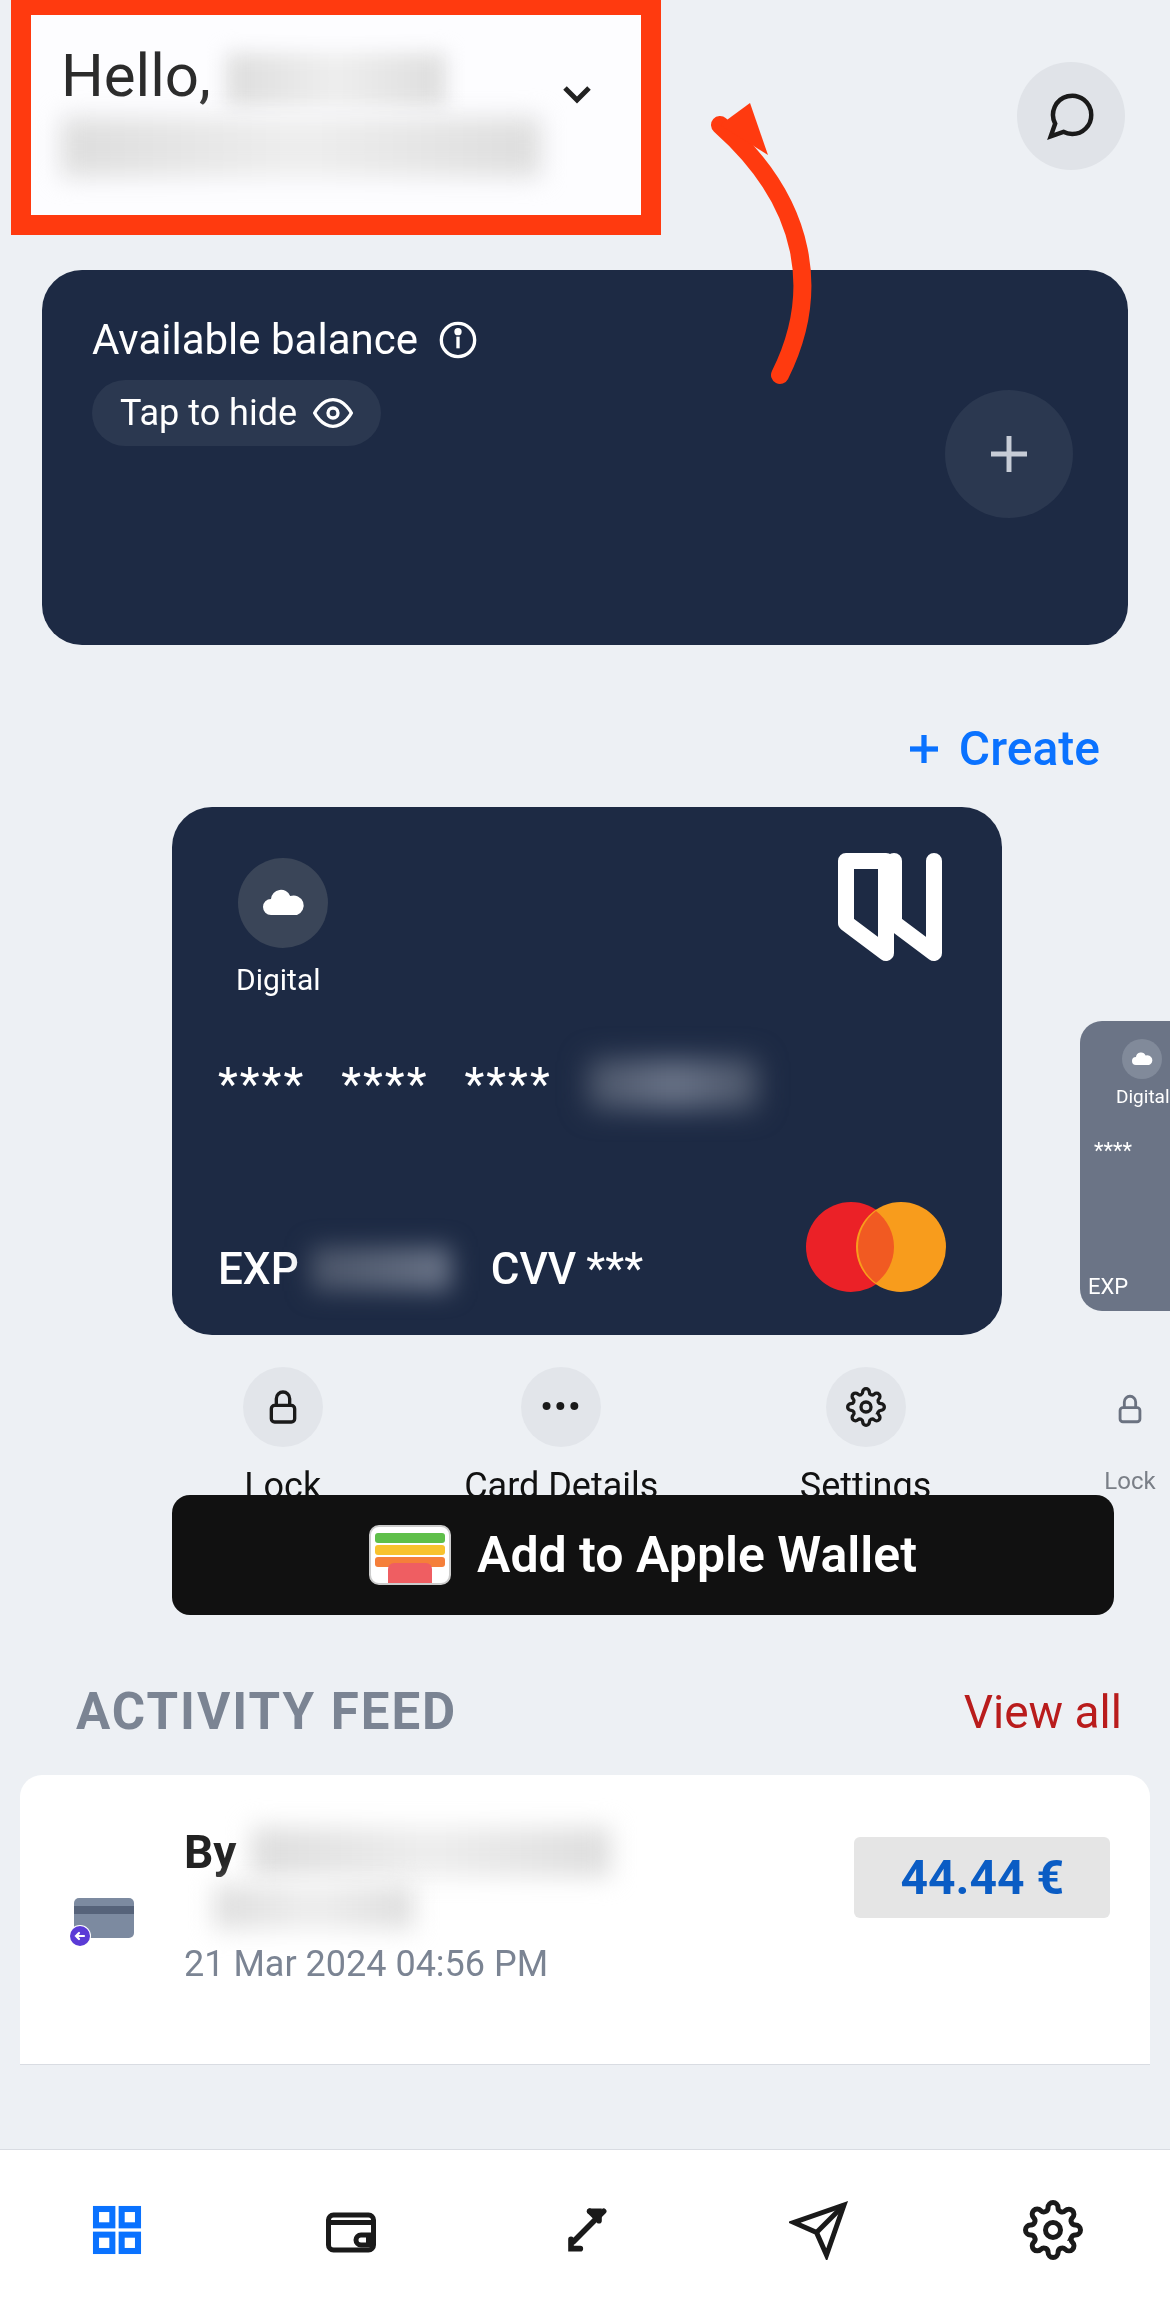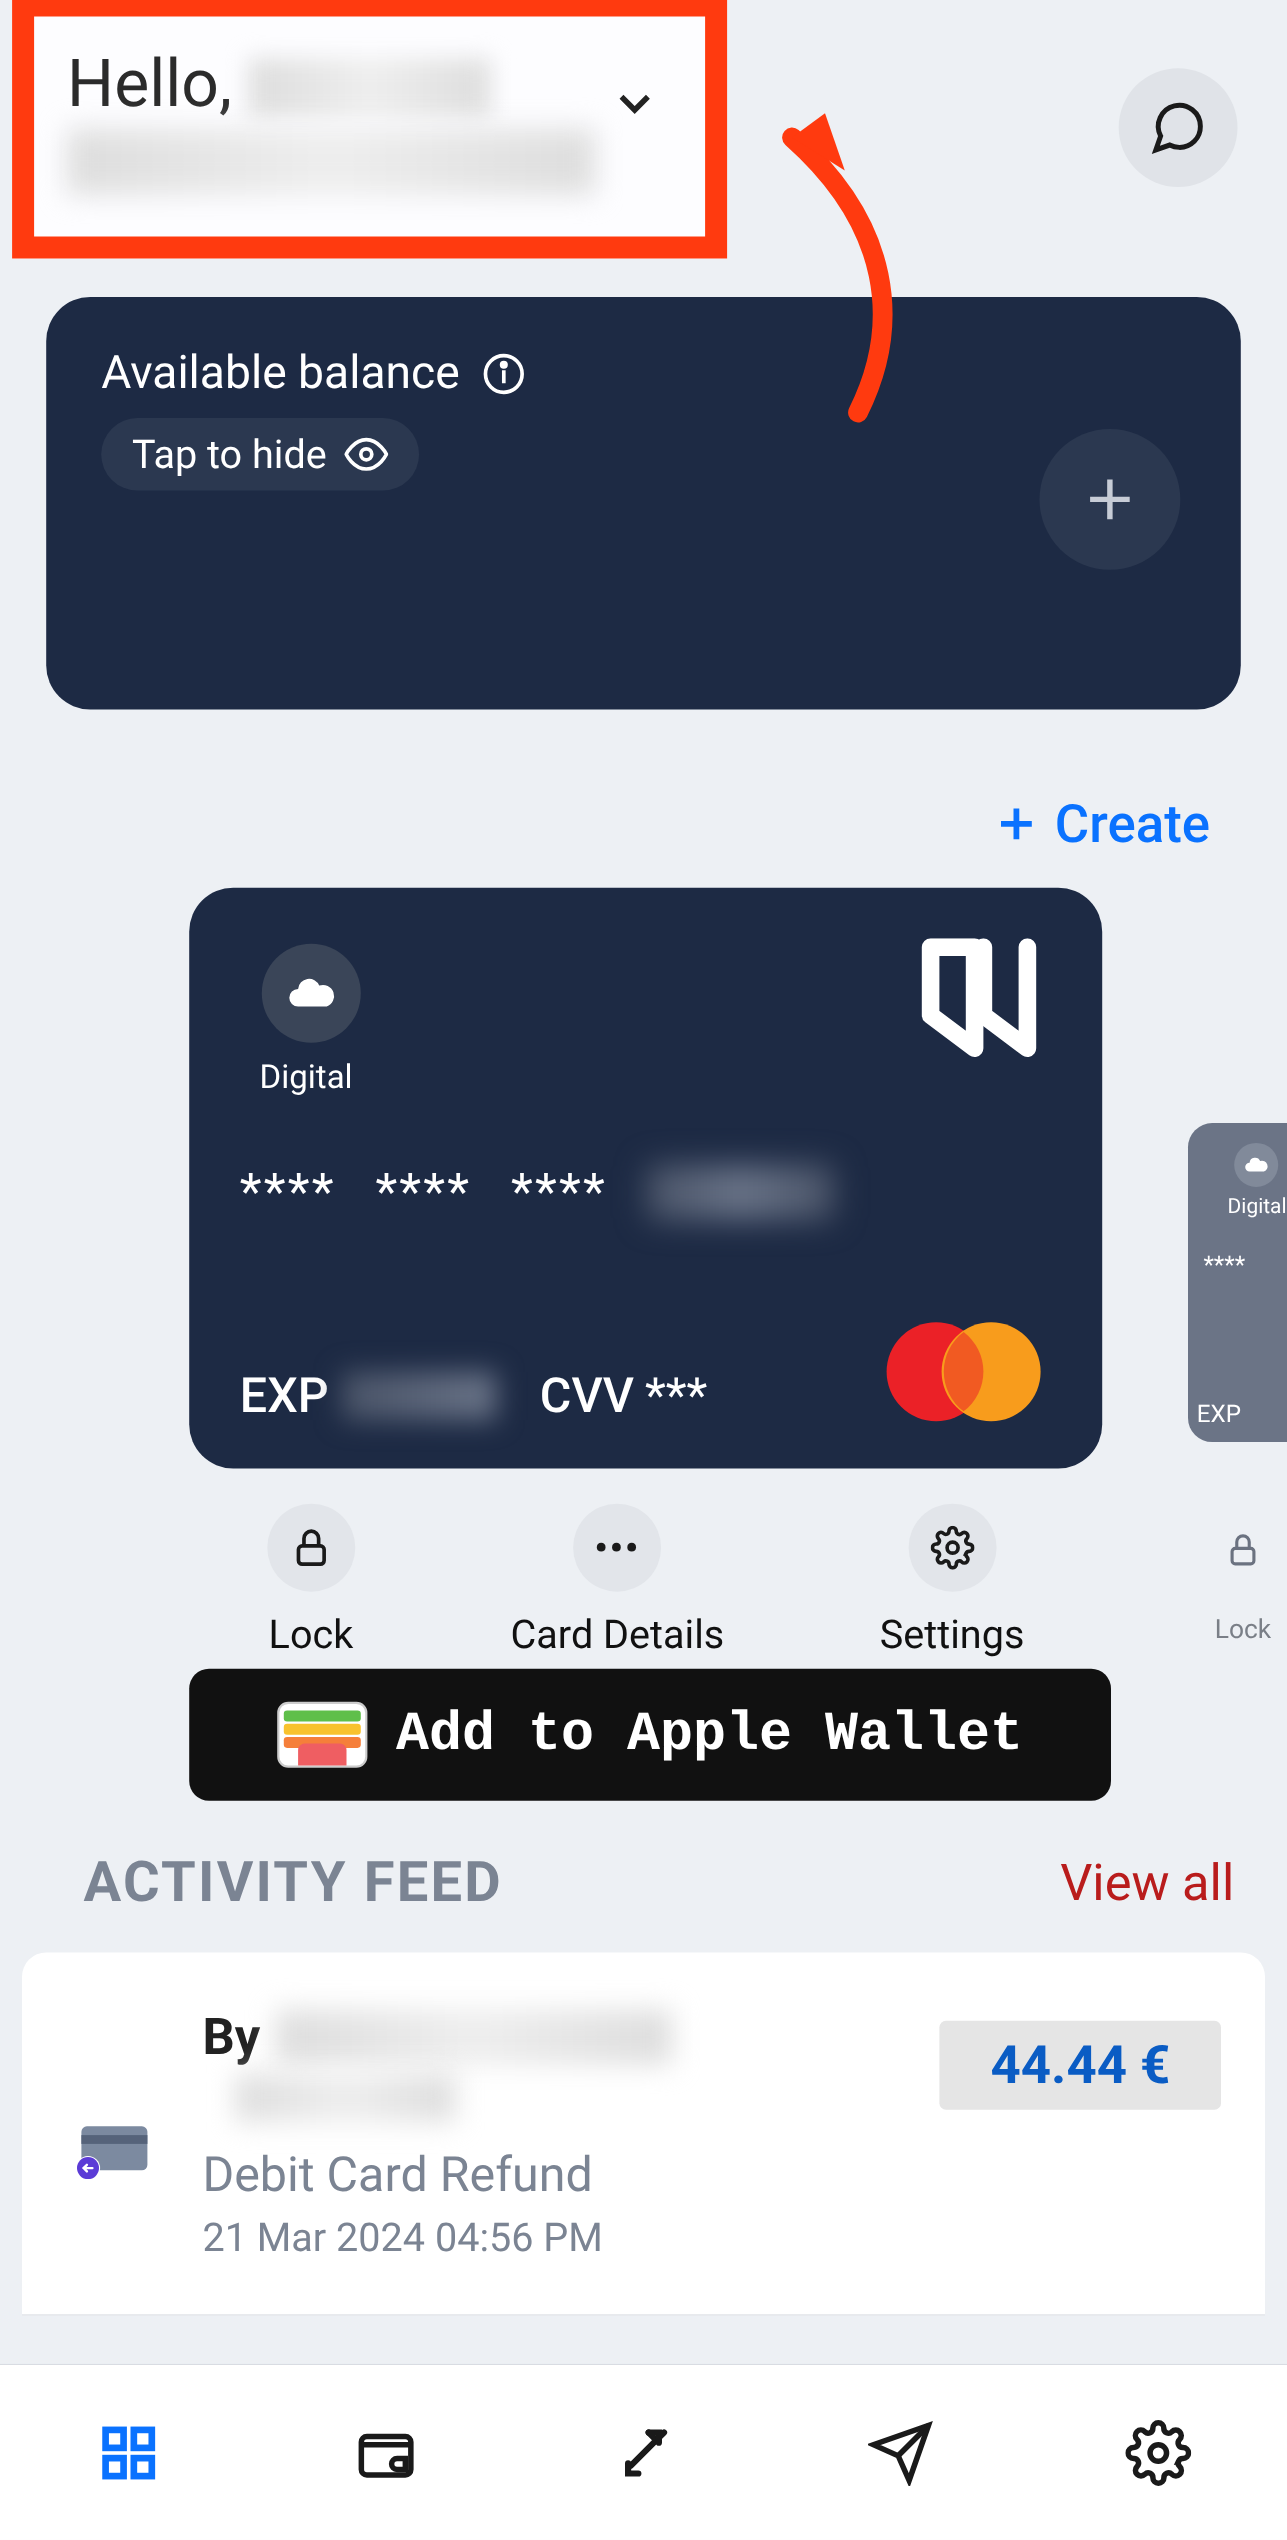--- a/index.html
+++ b/index.html
@@ -95,21 +95,21 @@
 
   .card-actions { position:absolute; top:560px; left:172px; width:830px; display:flex; justify-content:space-around;}
   .card-action { text-align:center;}
   .ca-circle { width:80px;height:80px;border-radius:50%;background:#e2e5ea; display:flex;align-items:center;justify-content:center; margin:0 auto 18px;}
   .ca-label { font-size:36px; color:#111;}
   .peek-action { position:absolute; right:0; top:562px; text-align:center; width:80px;}
   .peek-action .ca-circle{background:transparent;}
   .peek-action .ca-label{font-size:24px; color:#7a7f87;}
 
   
-  .wallet-row { position:absolute; top:710px; left:172px; width:838px;font-family:Liberation Mono, monospace;}
+  .wallet-row { position:absolute; top:688px; left:172px; width:942px;}
   .wallet-btn {
     background:#111; color:#fff; border-radius:18px; height:120px;
     display:flex; align-items:center; justify-content:center; gap:26px; font-size:50px; font-weight:600;
   }
   .wallet-icon {
     width:82px; height:60px; border-radius:10px; position:relative; overflow:hidden;
     background:#fff; border:2px solid #ccc;
   }
   .wallet-icon .s1{position:absolute;left:4px;right:4px;top:6px;height:10px;background:#5fbf4a;border-radius:3px;}
   .wallet-icon .s2{position:absolute;left:4px;right:4px;top:18px;height:10px;background:#f8c22e;border-radius:3px;}
@@ -317,21 +317,20 @@
         <circle cx="14" cy="44" r="10" fill="#5b3bd6"></circle>
         <path d="M18 44 L10 44 M13 41 L10 44 L13 47" stroke="#fff" stroke-width="2.2" fill="none" stroke-linecap="round"></path>
       </svg>
     </div>
     <div class="act-body">
       <div class="act-by">
         <span>By</span>
         <span class="blur"></span>
       </div>
       <span class="act-line2blur"></span>
-      <div class="act-type">Debit Card Refund</div>
       <div class="act-time">21 Mar 2024 04:56 PM</div>
     </div>
   </div>
   <div class="act-amt">44.44 €</div>
   <div class="divider"></div>
 </div>
 
 <div class="bottom-bar">
   <div class="bb-item">
     <svg width="56" height="56" viewBox="0 0 24 24" fill="none" stroke="#0a72ff" stroke-width="2.6">

